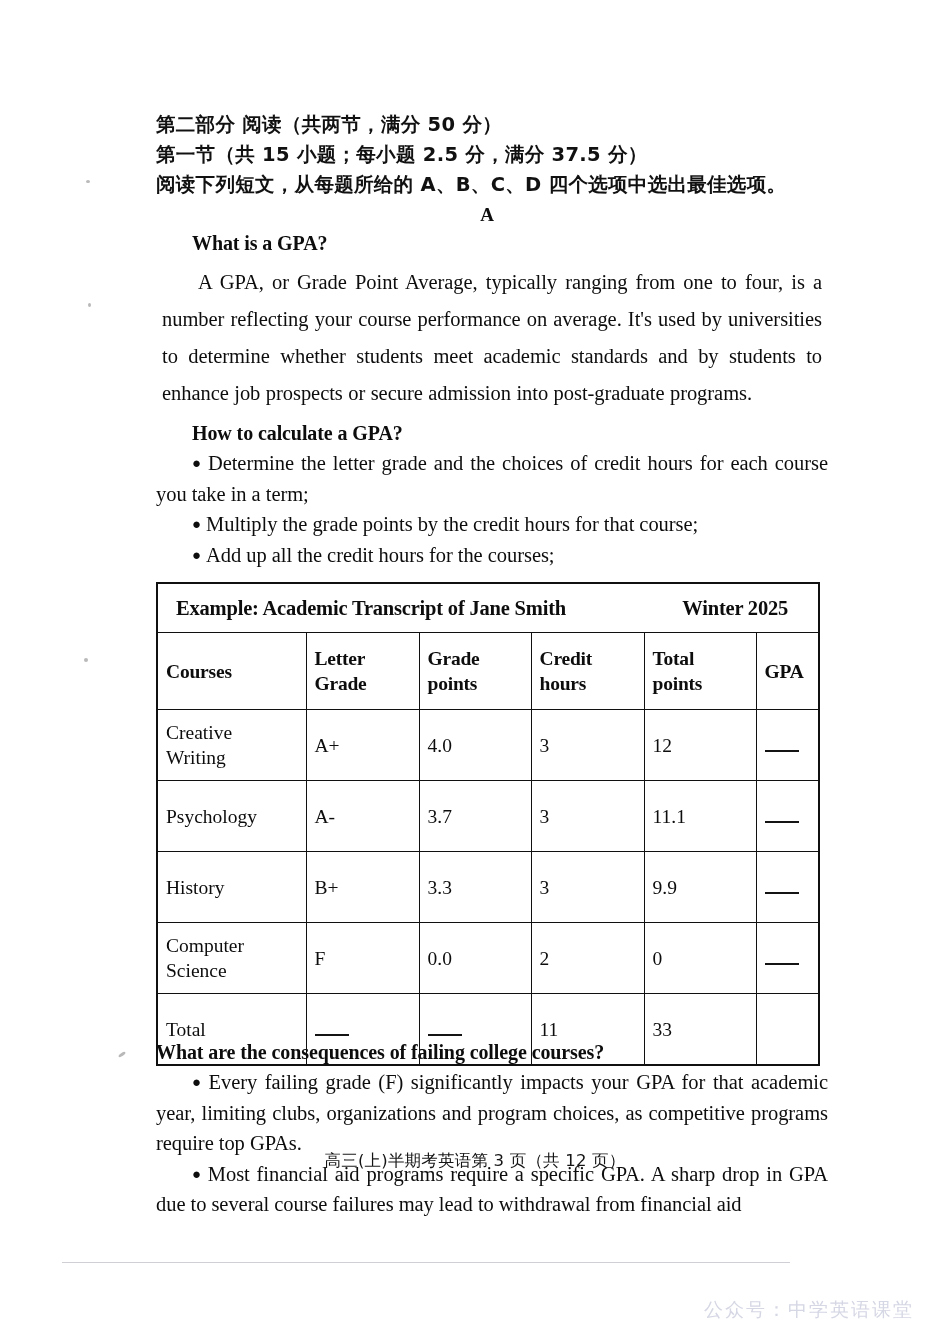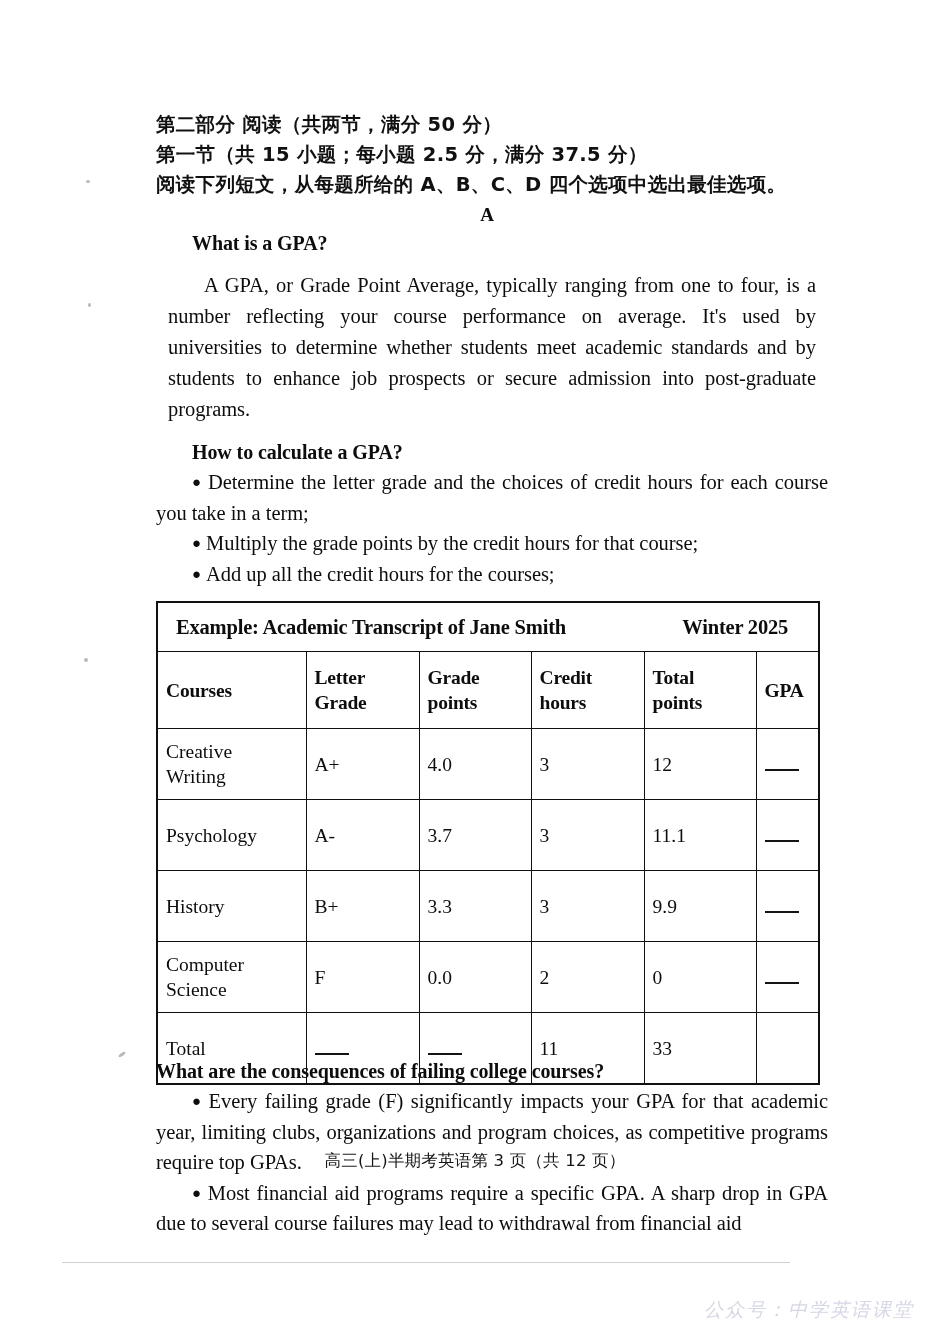--- a/index.html
+++ b/index.html
@@ -58,22 +58,22 @@
     text-indent: 36px;
     margin: 0;
     letter-spacing: -0.1px;
   }
   .heading.flush {
     text-indent: 0;
   }
 
   p.para {
     font-size: 20.5px;
-    line-height: 31px;
-    margin: 12px;
+    line-height: 37px;
+    margin: 6px;
     text-align: justify;
     text-indent: 36px;
     letter-spacing: -0.05px;
     word-spacing: 0.4px;
   }
 
   p.bullet {
     font-size: 20.5px;
     line-height: 30.5px;
     margin: 0;
@@ -172,21 +172,20 @@
     width: 728px;
     height: 1px;
     background: #cfcfd6;
   }
   .watermark {
     position: absolute;
     right: 36px;
     top: 1297px;
     font-family: "DejaVu Sans", "Liberation Sans", sans-serif;
     font-size: 19px;
-    font-style: italic;
     color: #d5d7e4;
     letter-spacing: 2px;
     white-space: nowrap;
   }
   .speck {
     position: absolute;
     background: #b9b9b9;
     border-radius: 50%;
   }
 </style>

